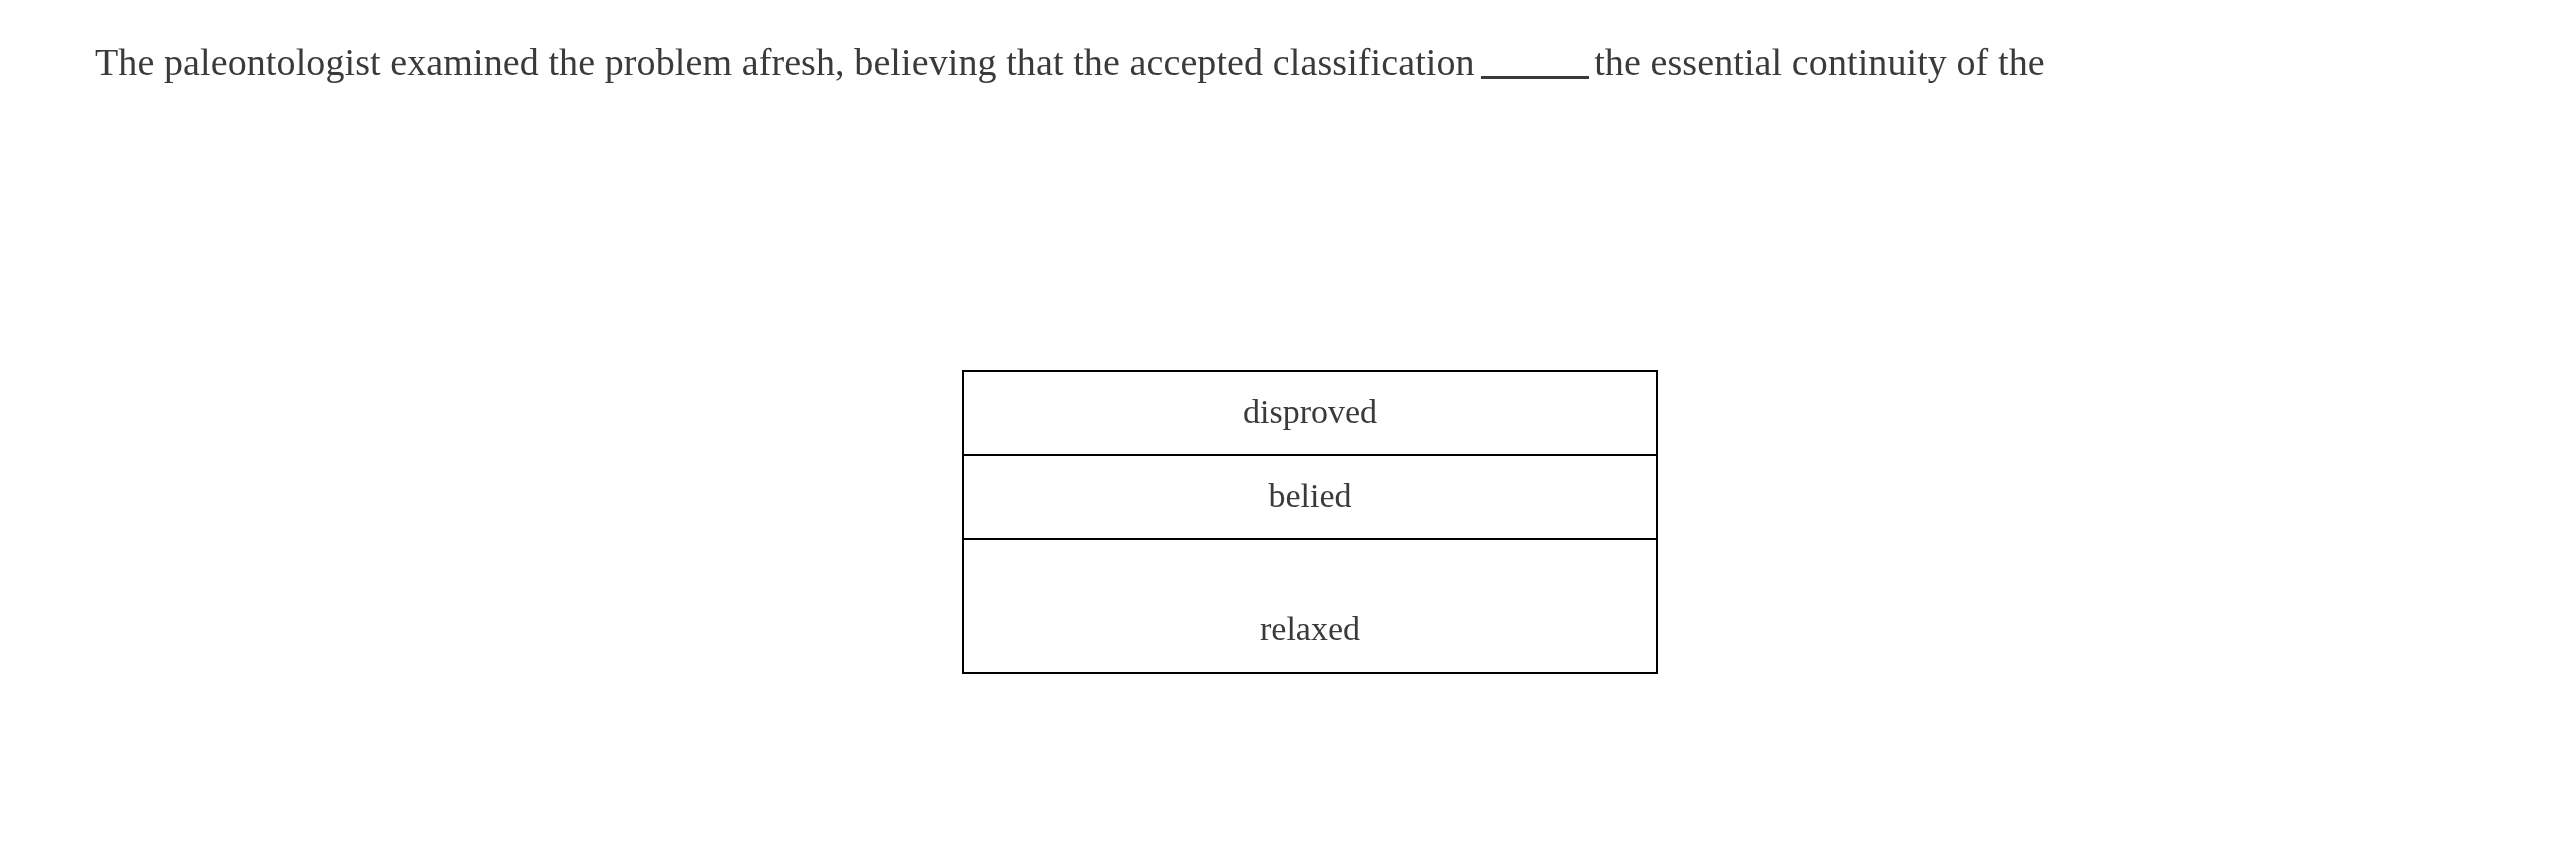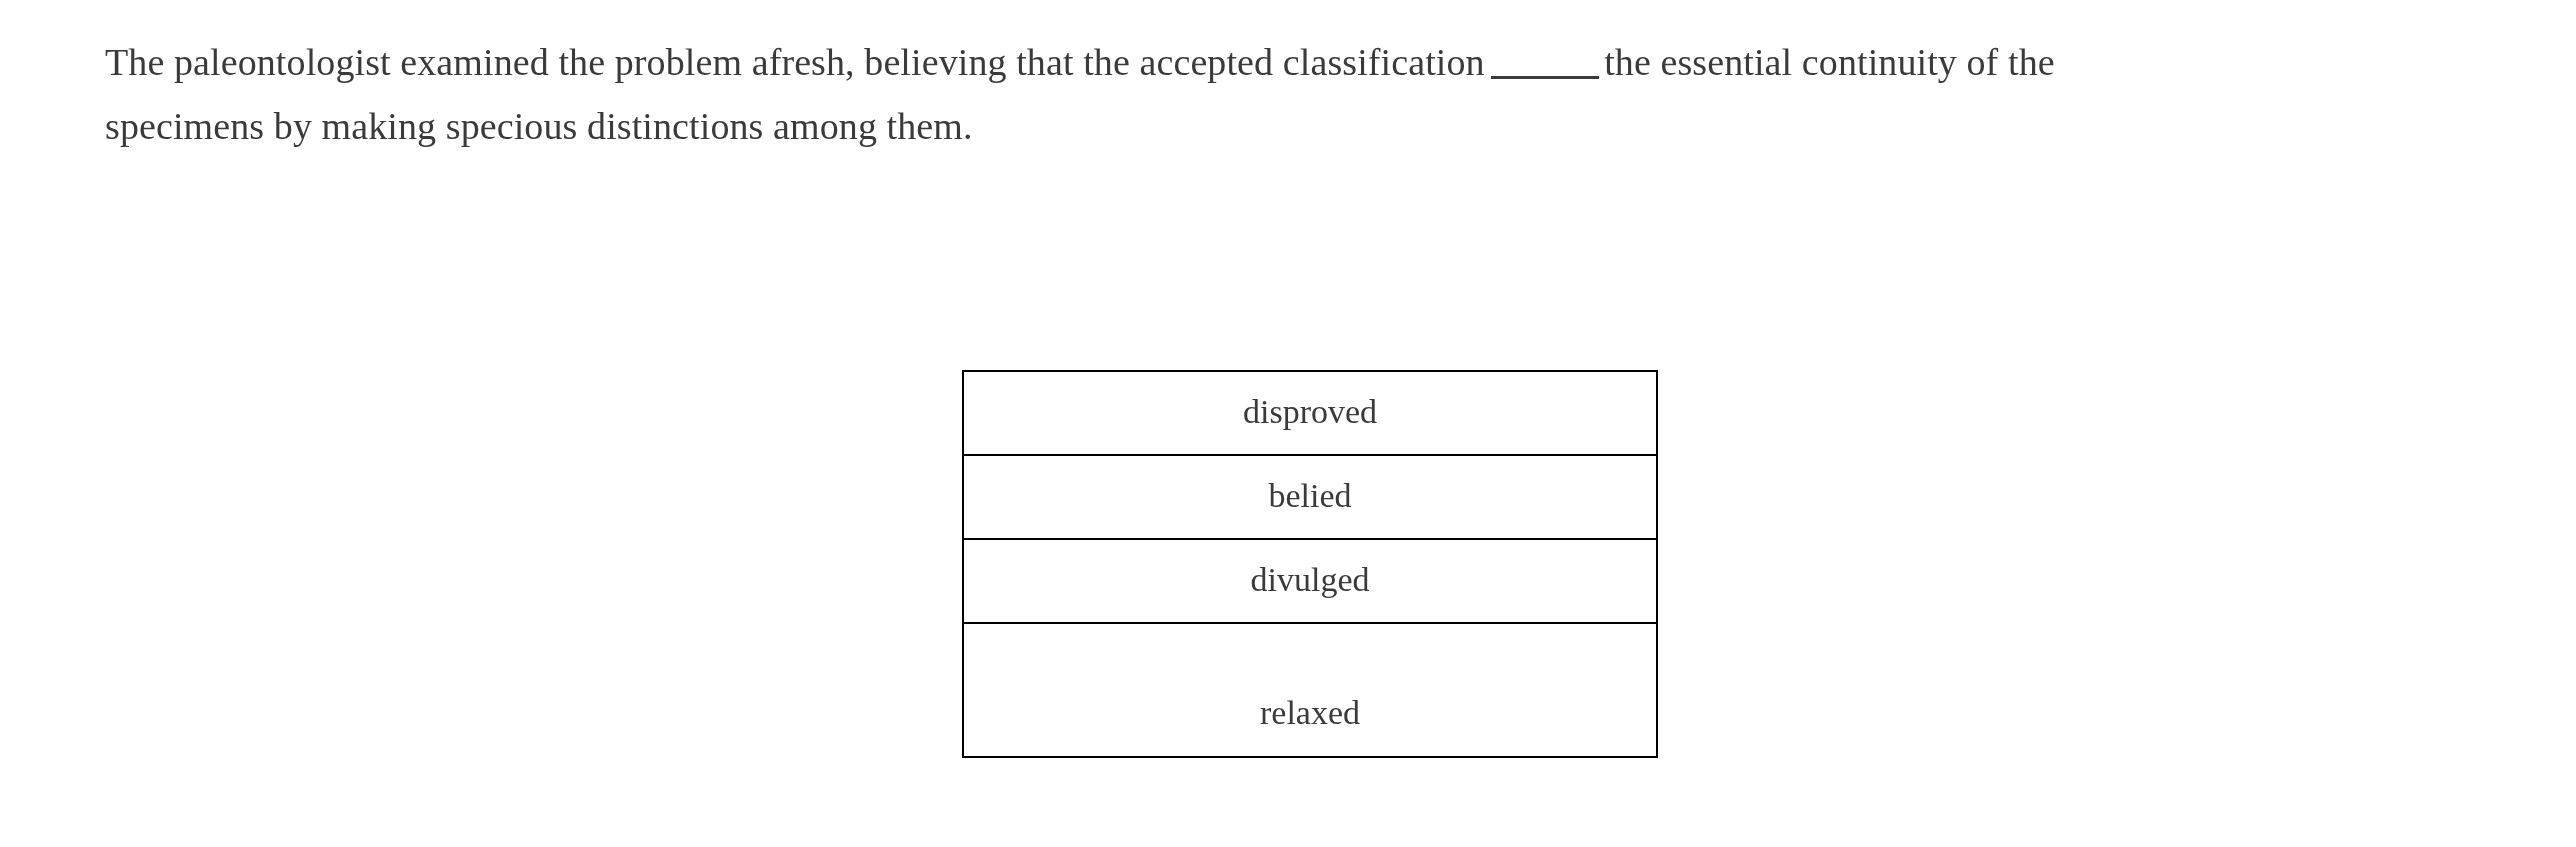--- a/index.html
+++ b/index.html
@@ -24,21 +24,20 @@
     top: 29.5px;
     width: 2296px;
     font-size: 38px;
     line-height: 64px;
     color: #3a3a3a;
     letter-spacing: 0.1px;
     white-space: normal;
   }
   #question-stem .stem-line {
     display: block;
-    margin-left: 10px;
   }
   .blank-rule {
     display: inline-block;
     width: 108px;
     border-bottom: 3.3px solid #3a3a3a;
     vertical-align: -4.9px;
     margin: 0 4.9px 0 6.6px;
   }
 
   
@@ -71,30 +70,26 @@
     color: #3a3a3a;
     display: block;
     padding-bottom: 1.6px;
   }
 </style>
 </head>
 <body>
 
 <div id="question-stem">
   <span class="stem-line"><span>The paleontologist examined the problem afresh, believing that the accepted classification</span><span class="blank-rule"></span><span>the essential continuity of the</span></span>
-  <span class="stem-line">specimens by making specious distinctions among them.</span>
 </div>
 
 <div id="answer-choices">
   <div class="choice-row">
     <span class="choice-label">disproved</span>
   </div>
   <div class="choice-row">
     <span class="choice-label">belied</span>
   </div>
   <div class="choice-row">
-    <span class="choice-label">divulged</span>
-  </div>
-  <div class="choice-row">
     <span class="choice-label">relaxed</span>
   </div>
 </div>
 
 
 </body></html>

